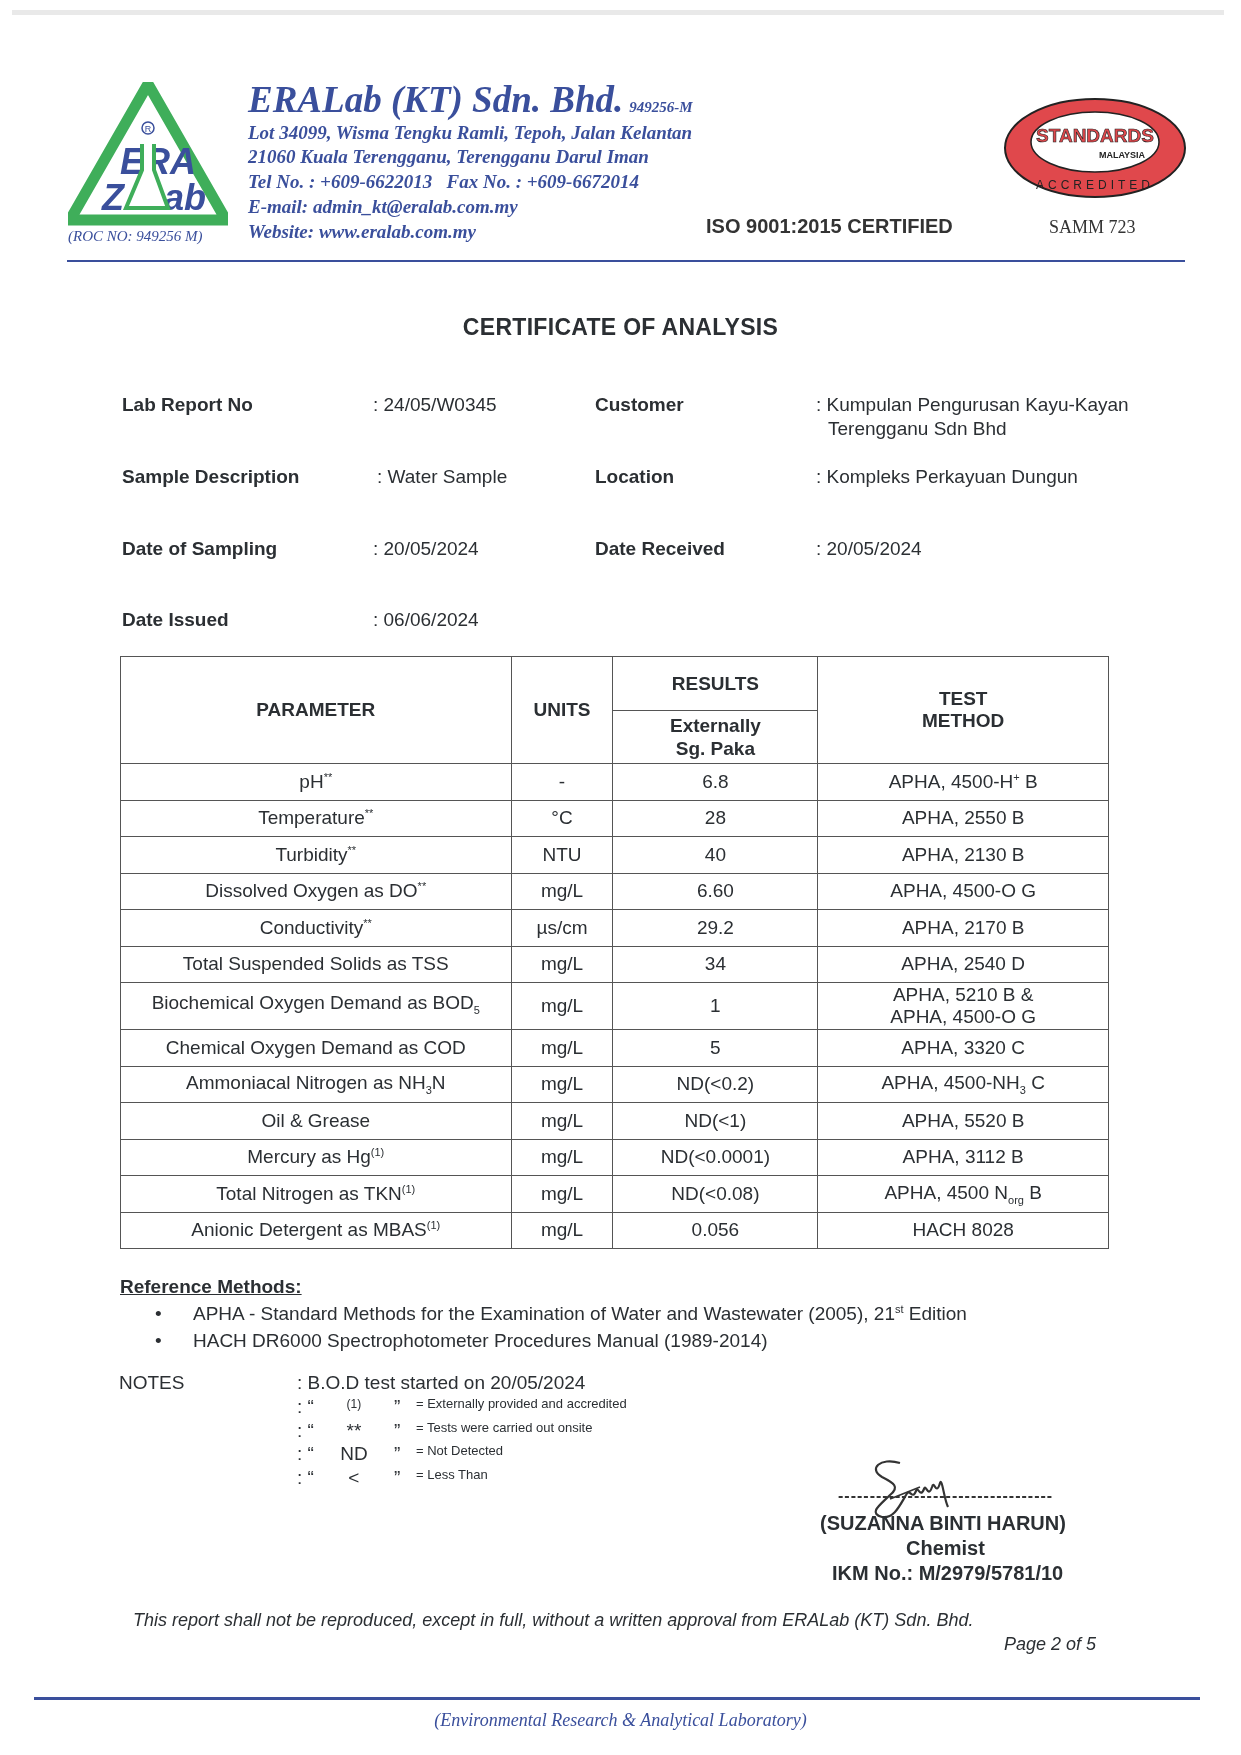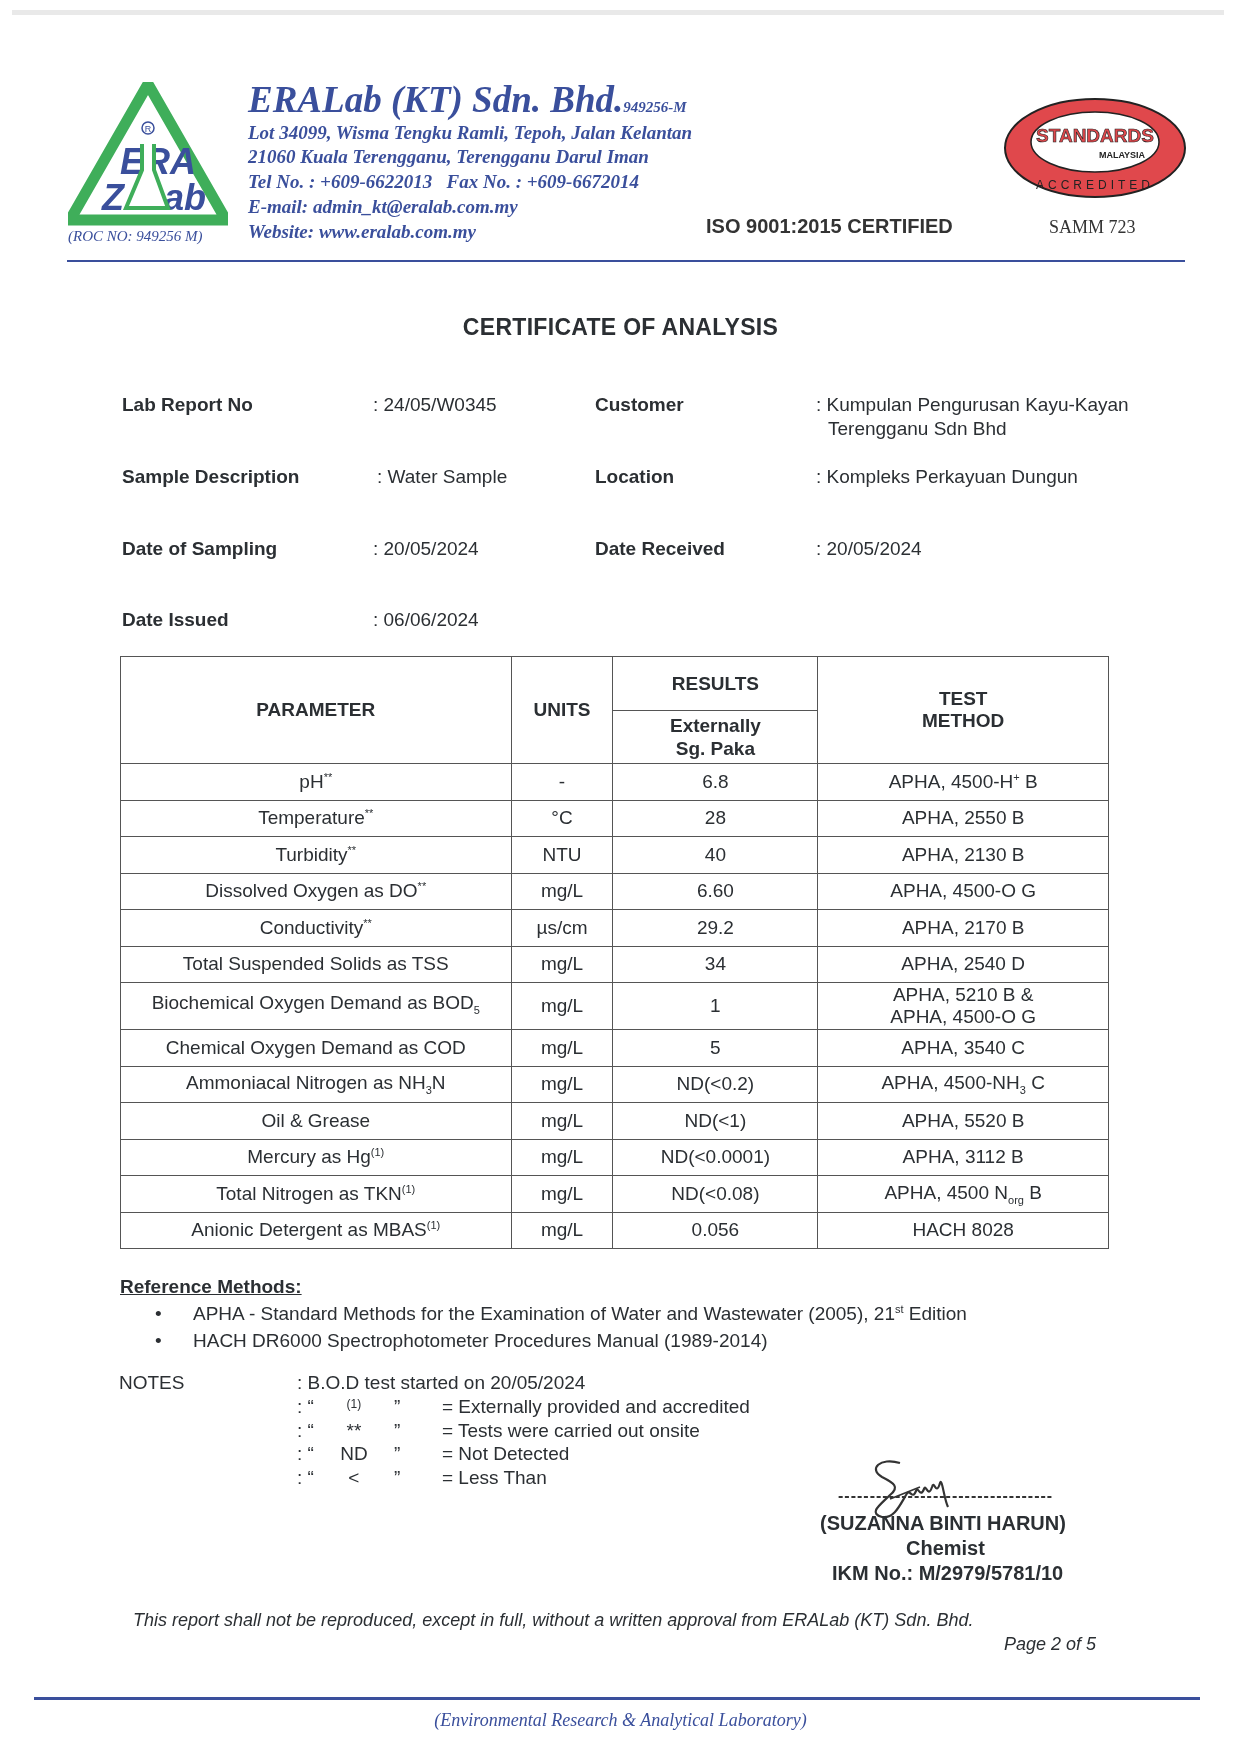--- a/index.html
+++ b/index.html
@@ -3,21 +3,21 @@
 <meta charset="utf-8">
 <style>
   html, body { margin:0; padding:0; background:#ffffff; }
   body { width:1241px; height:1755px; position:relative; overflow:hidden; font-family:"Liberation Sans", sans-serif; color:#2b2f33; }
   .topstrip { position:absolute; left:12px; top:10px; width:1212px; height:5px; background:#e9e9e9; }
 
   
   .logo { position:absolute; left:68px; top:82px; width:160px; height:150px; }
   .roc { position:absolute; left:68px; top:228px; font-family:"Liberation Serif", serif; font-style:italic; font-size:15px; color:#3a4f9c; white-space:nowrap; }
   .co-name { position:absolute; left:248px; top:78px; font-family:"Liberation Serif", serif; font-style:italic; font-weight:bold; font-size:37px; color:#3a4f9c; white-space:nowrap; }
-  .co-reg { font-size:15px; font-weight:bold; }
+  .co-reg { font-size:15px; font-weight:bold; margin-left:6px; }
   .addr { position:absolute; left:248px; font-family:"Liberation Serif", serif; font-style:italic; font-weight:bold; font-size:19px; color:#3a4f9c; white-space:nowrap; }
   .iso { position:absolute; left:706px; top:215px; font-weight:bold; font-size:20px; color:#333; white-space:nowrap; }
   .samm { position:absolute; left:1049px; top:217px; font-family:"Liberation Serif", serif; font-size:18px; color:#333; white-space:nowrap; }
   .accred { position:absolute; left:1002px; top:96px; width:186px; height:104px; }
   .hdr-rule { position:absolute; left:67px; top:260px; width:1118px; height:2px; background:#3a4f9c; }
 
   .title { position:absolute; left:0; width:1241px; top:314px; text-align:center; font-weight:bold; font-size:23px; color:#2b2f33; letter-spacing:0.3px; }
 
   
   .lbl { position:absolute; font-weight:bold; font-size:19px; color:#2b2f33; white-space:nowrap; }
@@ -37,21 +37,21 @@
   .ref-h { position:absolute; left:120px; top:1276px; font-weight:bold; font-size:19px; text-decoration:underline; white-space:nowrap; }
   .bullet { position:absolute; left:155px; font-size:19px; }
   .ref-item { position:absolute; left:193px; font-size:19px; white-space:nowrap; }
 
   
   .notes-l { position:absolute; left:119px; top:1372px; font-size:19px; white-space:nowrap;text-align:center; }
   .note-col { position:absolute; left:297px; font-size:19px; white-space:nowrap; }
   .note-key { position:absolute; left:297px; font-size:19px; white-space:nowrap; width:100px; }
   .note-key .k { display:inline-block; width:80px; text-align:center; }
   .note-key .k.small { font-size:12px; vertical-align:5px; }
-  .note-val { position:absolute; left:442px; font-size:19px; white-space:nowrap; }
+  .note-val { position:absolute; left:416px; font-size:13px; white-space:nowrap; }
 
   
   .sig-svg { position:absolute; left:860px; top:1455px; width:120px; height:70px; }
   .sig-line { position:absolute; left:838px; top:1487px; font-size:16px; letter-spacing:1px; white-space:nowrap; color:#333; font-weight:bold; }
   .sig-name { position:absolute; left:820px; top:1512px; font-weight:bold; font-size:20px; white-space:nowrap; }
   .sig-title { position:absolute; left:906px; top:1537px; font-weight:bold; font-size:20px; white-space:nowrap; }
   .sig-ikm { position:absolute; left:832px; top:1562px; font-weight:bold; font-size:20px; white-space:nowrap; }
 
   .disclaimer { position:absolute; left:133px; top:1610px; font-style:italic; font-size:18px; white-space:nowrap; }
   .pageno { position:absolute; left:1004px; top:1634px; font-style:italic; font-size:18px; white-space:nowrap; }
@@ -171,21 +171,21 @@
       <tr class="drow tall">
         <td><span>Biochemical Oxygen Demand as BOD</span><sub>5</sub></td>
         <td>mg/L</td>
         <td>1</td>
         <td><span>APHA, 5210 B &amp;</span><br><span>APHA, 4500-O G</span></td>
       </tr>
       <tr class="drow">
         <td><span>Chemical Oxygen Demand as COD</span></td>
         <td>mg/L</td>
         <td>5</td>
-        <td><span>APHA, 3540 C</span></td>
+        <td><span>APHA, 3320 C</span></td>
       </tr>
       <tr class="drow">
         <td><span>Ammoniacal Nitrogen as NH</span><sub>3</sub><span>N</span></td>
         <td>mg/L</td>
         <td>ND(&lt;0.2)</td>
         <td><span>APHA, 4500-NH</span><sub>3</sub><span> C</span></td>
       </tr>
       <tr class="drow">
         <td><span>Oil &amp; Grease</span></td>
         <td>mg/L</td>

